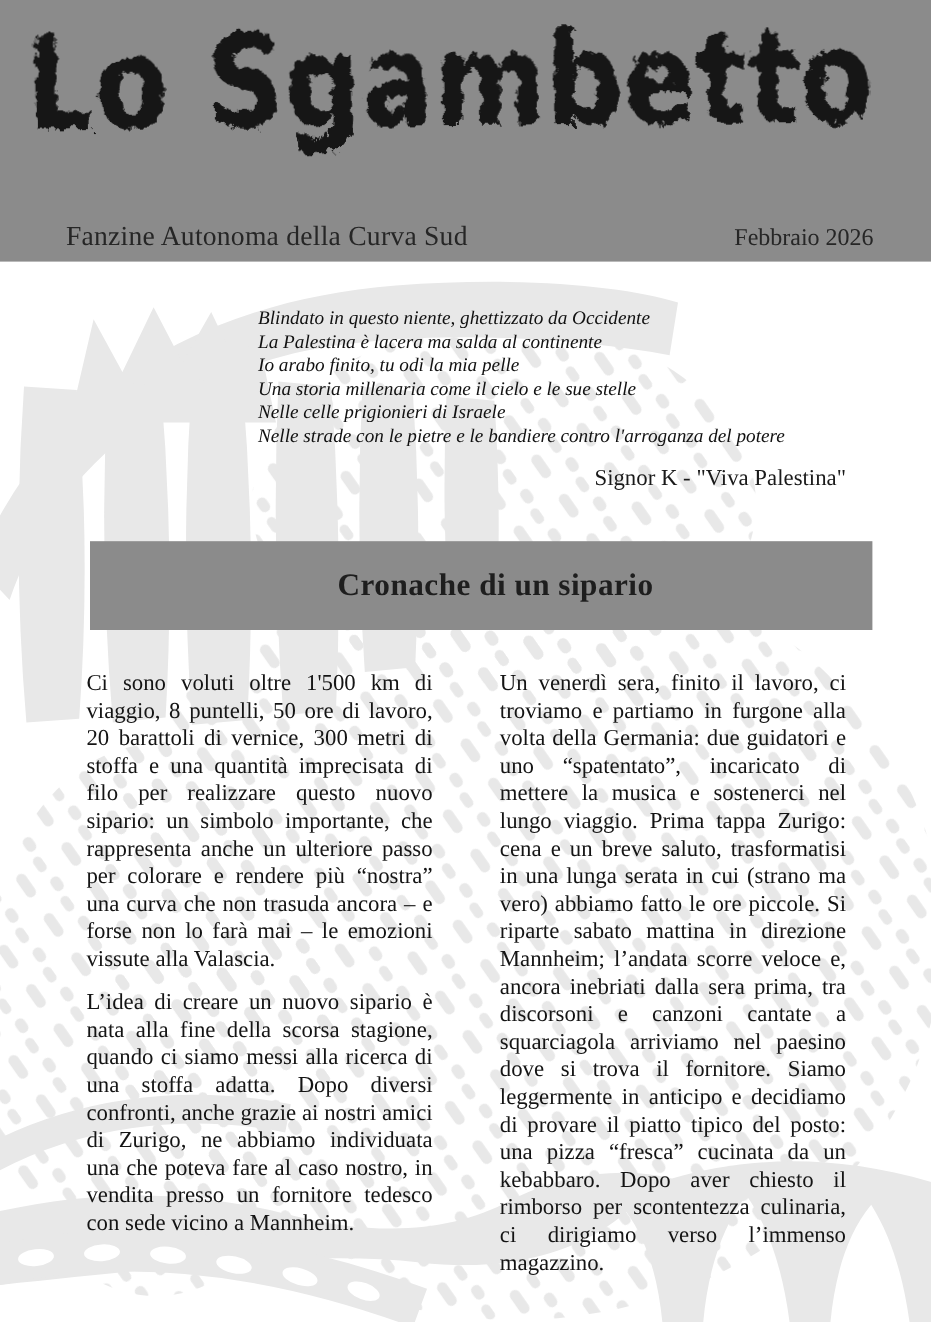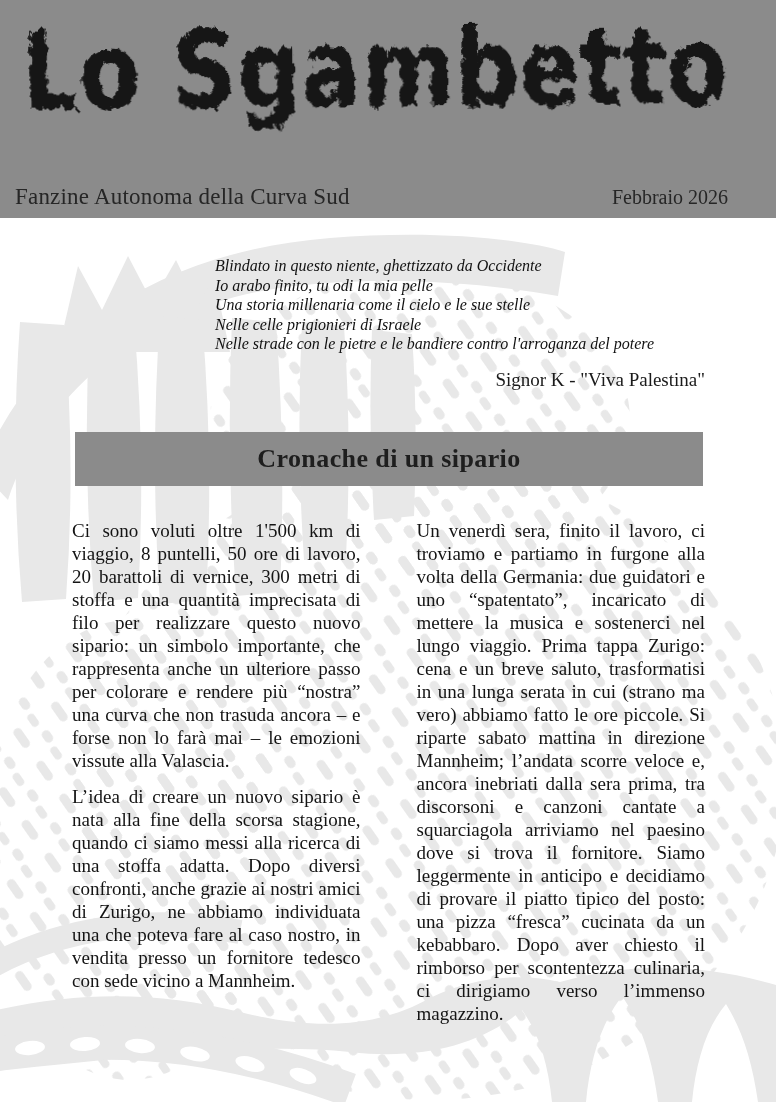--- a/index.html
+++ b/index.html
@@ -33,44 +33,44 @@
     letter-spacing:1px;
     transform:scaleX(.94) scaleY(1.14) rotate(-.4deg);
     transform-origin:0 20%;
     filter:url(#roughen);
   }
   .masthead-sub{
     position:absolute;left:15px;right:48px;bottom:8px;
     display:flex;justify-content:space-between;align-items:baseline;
     color:#262626;
   }
-  .sub-left{font-size:23px;letter-spacing:.2px;}
+  .sub-left{font-size:23px;letter-spacing:.2px;margin-left:40px;}
   .sub-right{font-size:20px;}
 
   
   .quote-block{
     margin:38px 71px 0 215px;
     font-style:italic;
     font-size:16px;
     line-height:19.5px;
     color:#111111;
   }
   .quote-attribution{
     text-align:right;
     margin:15px 71px 0 0;
     font-size:19px;
     color:#1a1a1a;
   }
 
   
   .section-banner{
     margin:41px 0 0 75px;
-    width:628px;height:54px;
+    width:628px;height:74px;
     background:#8b8b8b;
-    display:flex;align-items:center;justify-content:center;
+    display:flex;align-items:center;justify-content:center;padding-left:24px;
   }
   .banner-title{
     font-weight:700;
     font-size:26px;
     letter-spacing:.4px;
     color:#1e1e1e;
   }
 
   
   .article{
@@ -136,20 +136,21 @@
   <header class="masthead">
     <div class="masthead-title">Lo Sgambetto</div>
     <div class="masthead-sub">
       <span class="sub-left">Fanzine Autonoma della Curva Sud</span>
       <span class="sub-right">Febbraio 2026</span>
     </div>
   </header>
 
   <div class="quote-block">
     <div>Blindato in questo niente, ghettizzato da Occidente</div>
+    <div>La Palestina è lacera ma salda al continente</div>
     <div>Io arabo finito, tu odi la mia pelle</div>
     <div>Una storia millenaria come il cielo e le sue stelle</div>
     <div>Nelle celle prigionieri di Israele</div>
     <div>Nelle strade con le pietre e le bandiere contro l'arroganza del potere</div>
   </div>
   <div class="quote-attribution">Signor K - "Viva Palestina"</div>
 
   <div class="section-banner">
     <span class="banner-title">Cronache di un sipario</span>
   </div>

